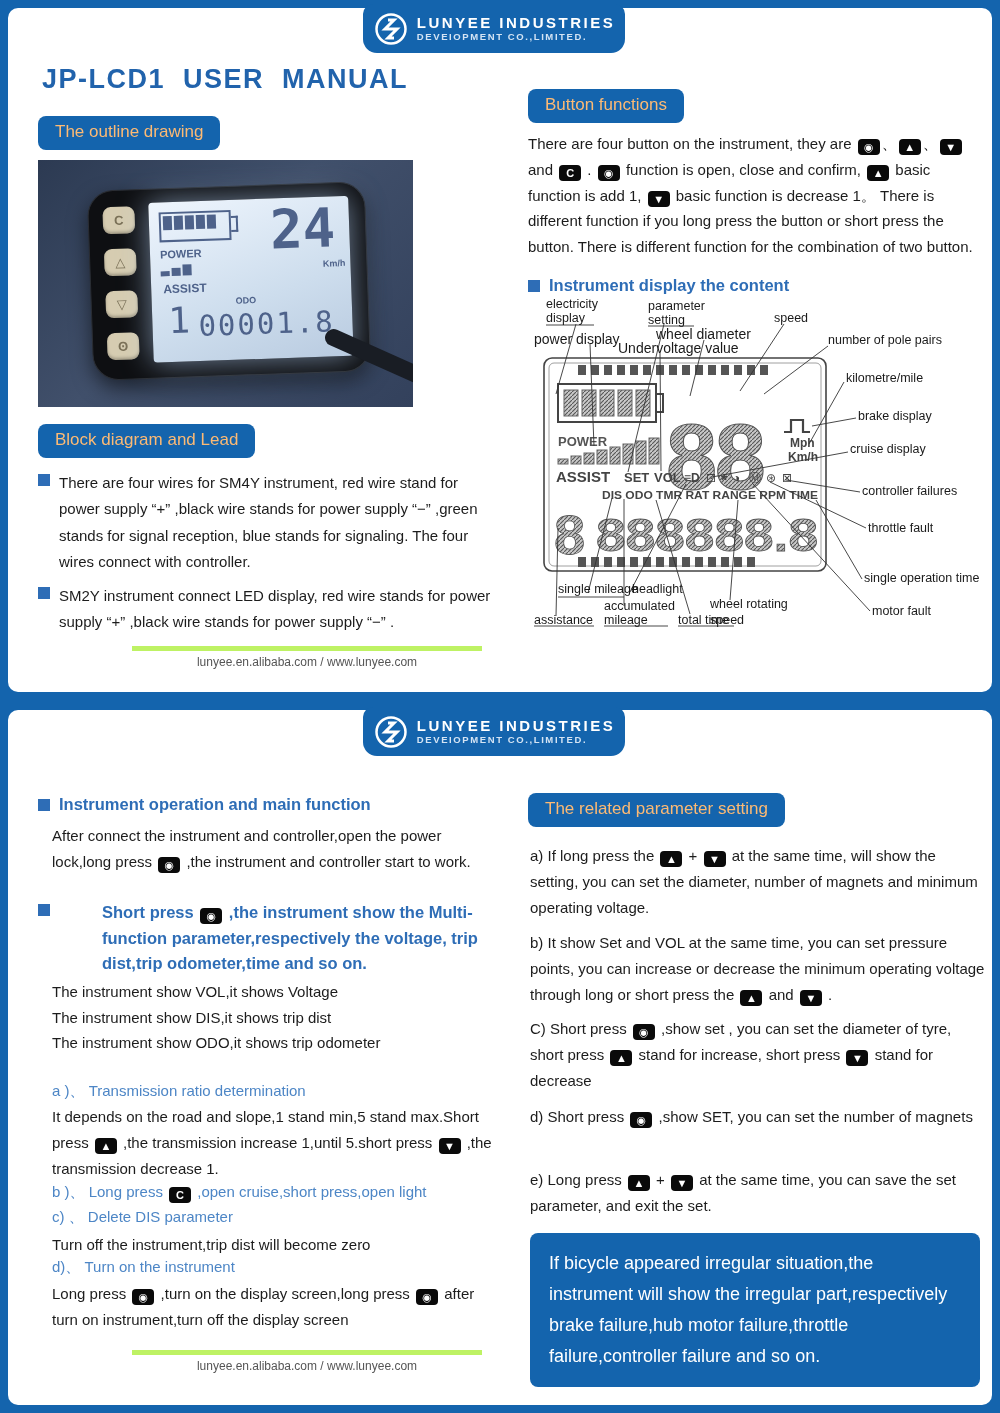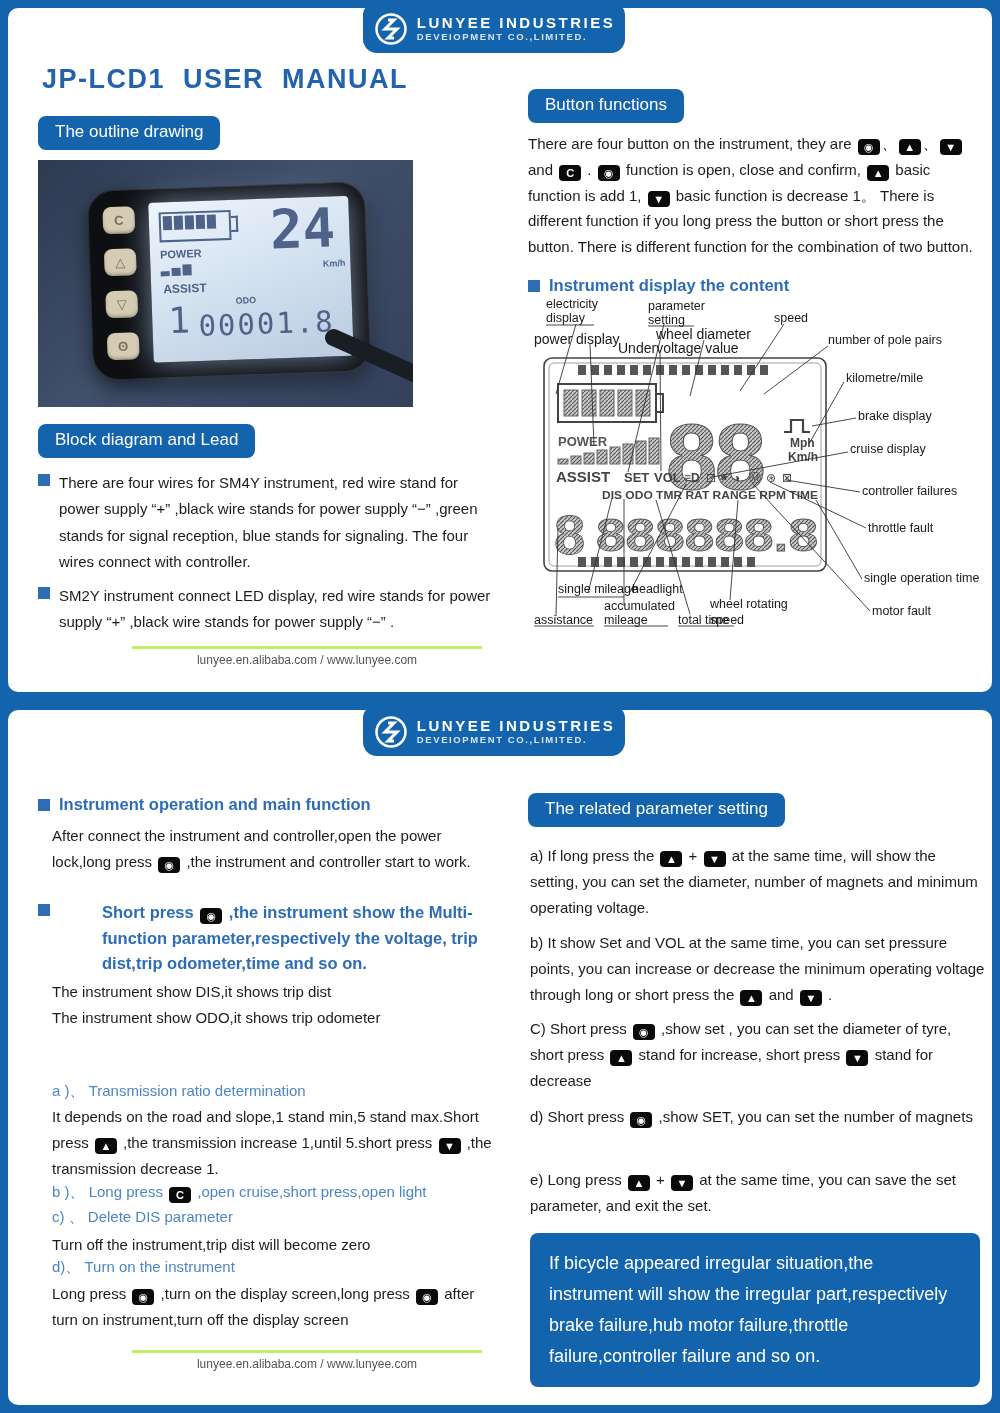--- a/index.html
+++ b/index.html
@@ -7,28 +7,28 @@
        font-family:"Liberation Sans","DejaVu Sans",sans-serif;color:#1c1c1c;}
   .page{position:absolute;left:8px;width:984px;background:#ffffff;border-radius:10px;}
   #page1{top:8px;height:684px;}
   #page2{top:710px;height:695px;}
   .logo-tab{position:absolute;left:363px;width:262px;height:49px;background:#1464ad;
             border-radius:10px 10px 14px 14px;display:flex;align-items:center;justify-content:center;gap:8px;z-index:5;}
   .logo-name{color:#fff;font-size:15px;font-weight:bold;letter-spacing:2.5px;line-height:1.1;}
   .logo-sub{color:#d4e4f4;font-size:9.5px;font-weight:bold;letter-spacing:1.6px;}
   .title{position:absolute;left:42px;top:64px;font-size:27px;font-weight:bold;color:#2163ac;
          letter-spacing:1.5px;word-spacing:9px;text-align:right;}
-  .badge{position:absolute;background:#1464ad;color:#ffffff;font-size:17px;padding:6px 17px 8px;border-radius:8px;}
+  .badge{position:absolute;background:#1464ad;color:#fdba74;font-size:17px;padding:6px 17px 8px;border-radius:8px;}
   .para{position:absolute;font-size:15px;line-height:1.72;color:#1c1c1c;}
   .blue-head{position:absolute;font-size:16.5px;font-weight:bold;color:#2e6db6;display:flex;}
   .sub-blue{position:absolute;font-size:15px;color:#4d86c6;}
   .sq{display:inline-block;width:12px;height:12px;background:#2e6db6;margin-right:9px;flex:0 0 auto;margin-top:4px;}
   .key{display:inline-block;min-width:20px;height:16px;line-height:16px;background:#0a0a0a;color:#fff;
        text-align:center;border-radius:4px;font-size:11px;font-weight:bold;vertical-align:-2px;margin:0 2px;padding:0 1px;}
-  .footer{position:absolute;font-size:12px;color:#555;border-top:3px solid #bef264;width:350px;text-align:center;padding-top:4px;}
+  .footer{position:absolute;font-size:12px;color:#555;border-top:5px solid #bef264;width:350px;text-align:center;padding-top:4px;}
   .wire-item{position:absolute;display:flex;font-size:15px;line-height:1.75;width:462px;}
   .note-box{position:absolute;background:#1464ad;color:#ffffff;border-radius:8px;font-size:18px;line-height:1.72;
             padding:15px 19px;width:412px;}
   
   .photo{position:absolute;left:38px;top:160px;width:375px;height:247px;overflow:hidden;
          background:linear-gradient(135deg,#2c3a52 0%,#41506b 45%,#33415c 100%);}
   .device{position:absolute;left:52px;top:26px;width:276px;height:188px;background:#0e0f12;border:1px solid #2a2d33;
           border-radius:26px;transform:rotate(-2deg);box-shadow:0 8px 20px rgba(0,0,0,.55);}
   .pbtn{position:absolute;left:14px;width:32px;height:27px;background:#d6ccb1;border-radius:8px;color:#7a7057;
         font-size:13px;font-weight:bold;display:flex;align-items:center;justify-content:center;box-shadow:inset 0 -2px 3px rgba(0,0,0,.25);}
@@ -288,20 +288,21 @@
   <span class="sq"></span>
   <span>Instrument operation and main function</span>
 </div>
 <div class="para" style="left:52px;top:823px;width:440px;">After connect the instrument and controller,open the power lock,long press <span class="key">◉</span> ,the instrument and controller start to work.</div>
 
 <div class="blue-head" style="left:38px;top:900px;width:460px;line-height:1.55;gap:43px;">
   <span class="sq"></span>
   <span>Short press <span class="key">◉</span> ,the instrument show the Multi-function parameter,respectively the voltage, trip dist,trip odometer,time and so on.</span>
 </div>
 <div class="para" style="left:52px;top:979px;width:445px;line-height:1.7;">
+  <div>The instrument show VOL,it shows Voltage</div>
   <div>The instrument show DIS,it shows trip dist</div>
   <div>The instrument show ODO,it shows trip odometer</div>
 </div>
 
 <div class="sub-blue" style="left:52px;top:1082px;">a )、 Transmission ratio determination</div>
 <div class="para" style="left:52px;top:1104px;width:445px;">It depends on the road and slope,1 stand min,5 stand max.Short press <span class="key">▲</span> ,the transmission increase 1,until 5.short press <span class="key">▼</span> ,the transmission decrease 1.</div>
 <div class="sub-blue" style="left:52px;top:1183px;">b )、 Long press <span class="key">C</span>  ,open cruise,short press,open light</div>
 <div class="sub-blue" style="left:52px;top:1208px;">c) 、 Delete DIS parameter</div>
 <div class="para" style="left:52px;top:1232px;width:445px;">Turn off the instrument,trip dist will become zero</div>
 <div class="sub-blue" style="left:52px;top:1258px;">d)、 Turn on the instrument</div>

